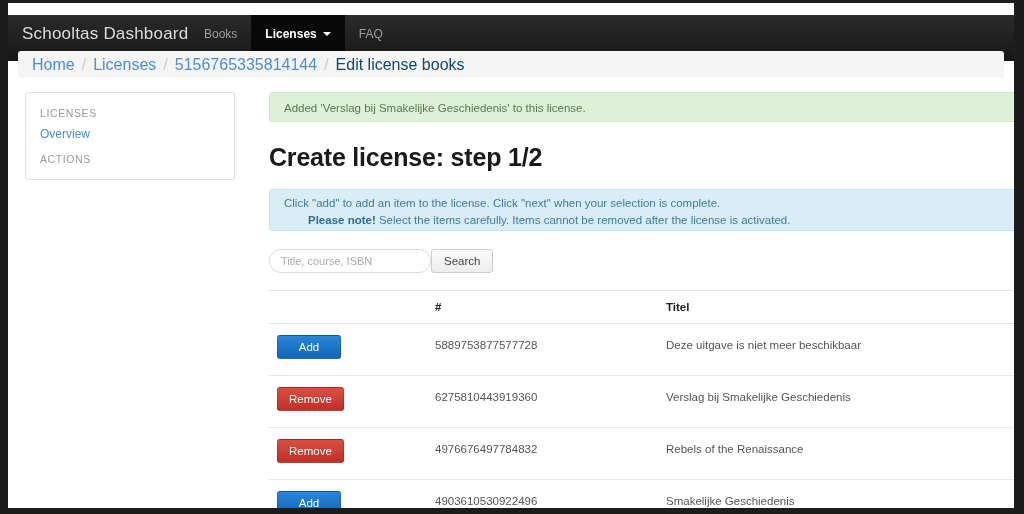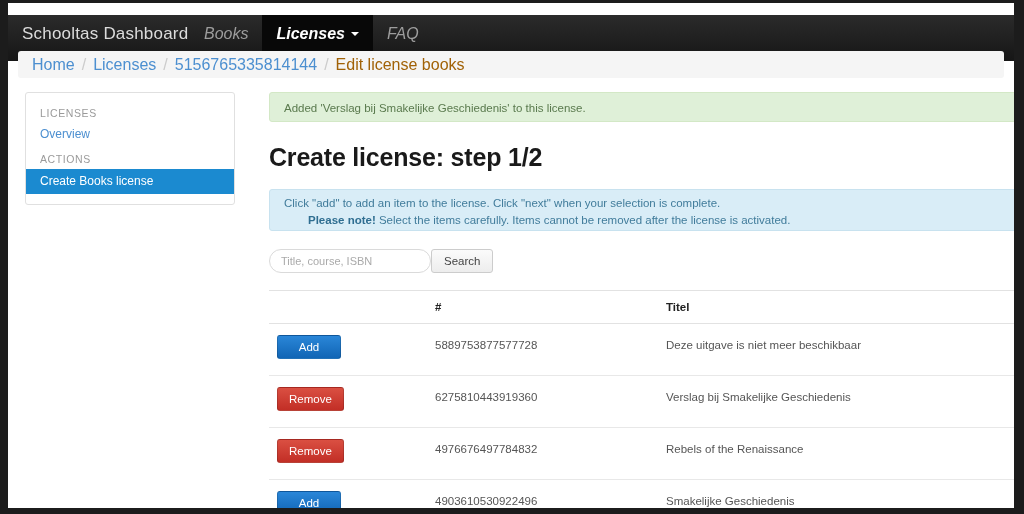--- a/index.html
+++ b/index.html
@@ -58,23 +58,22 @@
     top: 0;
     height: 38px;
     display: flex;
     align-items: stretch;
   }
   .nav-item {
     display: flex;
     align-items: center;
     padding: 0 14px;
     color: #9d9d9d;
-    font-size: 16px;
+    font-size: 12px;
     white-space: nowrap;
-    font-style: italic;
   }
   .nav-item.active {
     background: #080808;
     color: #ffffff;
     font-weight: bold;
   }
   .caret {
     display: inline-block;
     margin-left: 6px;
     width: 0; height: 0;
@@ -93,21 +92,21 @@
     background: #f5f5f5;
     border-radius: 3px;
     display: flex;
     align-items: center;
     padding-left: 14px;
     box-sizing: border-box;
     font-size: 16px;
   }
   .crumb-link { color: #4c8fd0; }
   .crumb-sep { color: #cccccc; margin: 0 7px; }
-  .crumb-current { color: #a16207; }
+  .crumb-current { color: #0c4a6e; }
 
   
   .sidebar {
     position: absolute;
     left: 17px;
     top: 89px;
     width: 208px;
     background: #ffffff;
     border: 1px solid #e0e0e0;
     border-radius: 3px;
@@ -281,21 +280,20 @@
       <span class="crumb-sep">/</span>
       <span class="crumb-link">5156765335814144</span>
       <span class="crumb-sep">/</span>
       <span class="crumb-current">Edit license books</span>
     </div>
 
     <div class="sidebar">
       <div class="side-head">LICENSES</div>
       <a class="side-link" href="#">Overview</a>
       <div class="side-head">ACTIONS</div>
-      <a class="side-link active" href="#">Create Books license</a>
     </div>
 
     <div class="content">
 
       <div class="alert alert-success">
         <span>Added 'Verslag bij Smakelijke Geschiedenis' to this license.</span>
       </div>
 
       <h1 class="page-title">Create license: step 1/2</h1>
 

